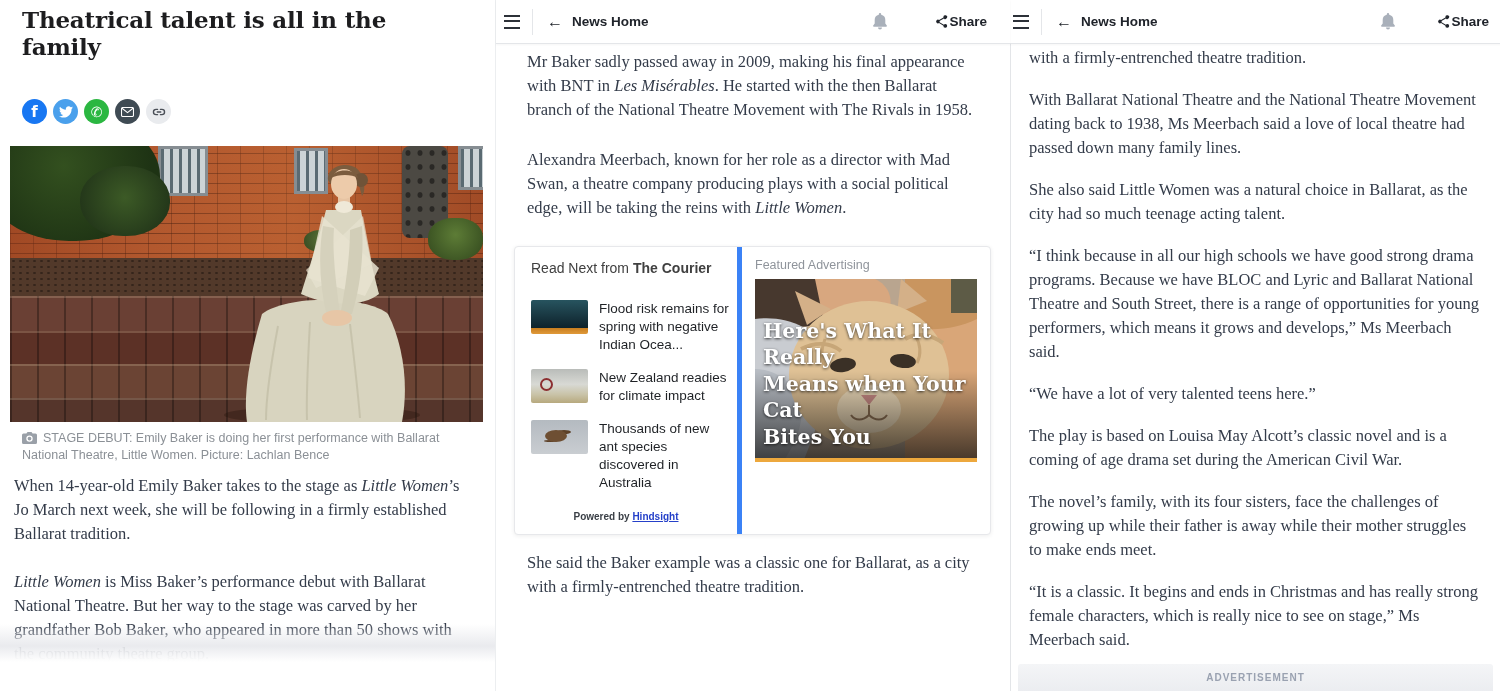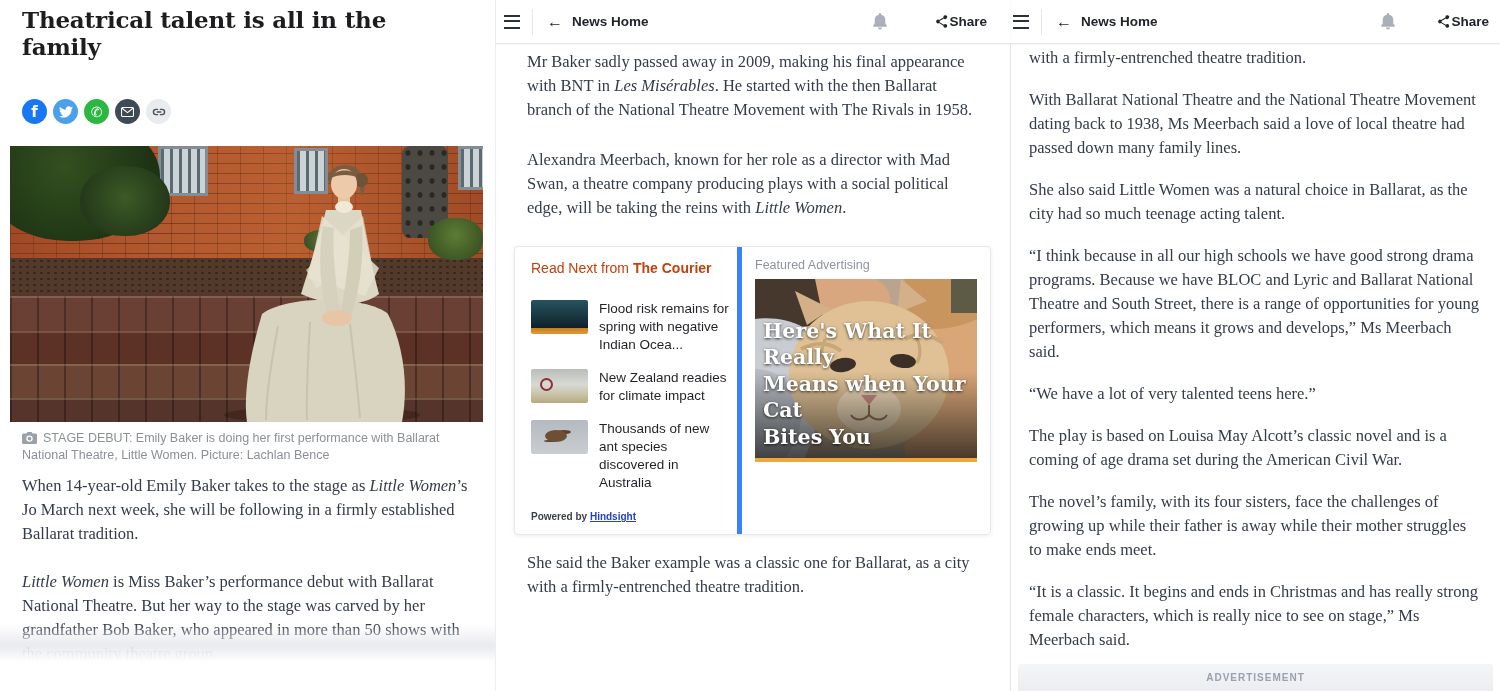--- a/index.html
+++ b/index.html
@@ -70,46 +70,46 @@
     background-image:repeating-linear-gradient(90deg,rgba(0,0,0,.3) 0 2px,rgba(0,0,0,0) 2px 27px);}
   .s1{top:0;height:35px;background-color:#6a4034;}
   .s2{top:35px;height:33px;background-color:#5c3126;}
   .s3{top:68px;height:34px;background-color:#6b4434;}
   .s4{top:102px;height:24px;background-color:#55352b;}
   .girl{position:absolute;left:0;top:0;}
 
   .caption{position:absolute;top:430px;left:22px;width:452px;font-size:12.5px;line-height:17px;color:#8b9096;}
   .cam{vertical-align:-2px;margin-right:6px;}
 
-  .leftbody{position:absolute;top:474px;left:22px;width:458px;}
+  .leftbody{position:absolute;top:474px;left:14px;width:458px;}
   .art{font-family:"Liberation Serif","DejaVu Serif",serif;font-size:16.5px;line-height:24px;color:#333b49;margin:0 0 24px 0;}
   .art i{font-style:italic;}
   .fade{position:absolute;left:0;right:0;top:624px;height:40px;z-index:2;
     background:linear-gradient(180deg,rgba(255,255,255,0) 0%,rgba(231,232,236,.9) 55%,#ffffff 95%);}
 
   
   .midcontent{position:absolute;top:50px;left:31px;width:452px;}
   .midcontent .art{margin-bottom:26px;}
 
   .widget{margin:6px 0 16px -13px;width:475px;border:1px solid #e7e8eb;border-radius:4px;
     box-shadow:0 1px 4px rgba(0,0,0,.07);display:flex;background:#fff;}
   .rn{width:230px;padding:13px 6px 10px 16px;display:flex;flex-direction:column;}
-  .rn-head{font-size:14px;color:#c2410c;}
+  .rn-head{font-size:14px;color:#404040;}
   .rn-head b{font-weight:700;}
   .rn-list{margin-top:24px;flex:1;}
   .rn-item{display:flex;gap:11px;margin-bottom:15px;cursor:pointer;align-items:flex-start;}
   .thumb{width:57px;height:34px;border-radius:2px;flex:0 0 auto;position:relative;overflow:hidden;}
   .th1{background:linear-gradient(180deg,#b9bcb9 0%,#d8d9d4 45%,#c9c3a8 75%,#b7a97e 100%);}
   .th1::after{content:"";position:absolute;left:9px;top:9px;width:9px;height:9px;border:2.5px solid #8c2f31;border-radius:50%;}
   .th2{background:linear-gradient(180deg,#27545f 0%,#16323c 55%,#0d222b 82%,#c77c1e 82%,#e09a3a 100%);}
   .th3{background:linear-gradient(180deg,#b4bac0,#c9cdd1);}
   .th3::after{content:"";position:absolute;left:14px;top:10px;width:22px;height:12px;border-radius:50%;
     background:#6e4f33;box-shadow:8px -4px 0 -4px #5d4128,-6px 5px 0 -5px #5d4128,14px 6px 0 -6px #5d4128;}
   .rn-title{font-size:13.5px;line-height:18px;color:#1f2226;}
-  .powered{text-align:left;font-size:10px;font-weight:700;color:#3a3f46;padding:4px 10px 2px 0;}
+  .powered{text-align:center;font-size:10px;font-weight:700;color:#3a3f46;padding:4px 10px 2px 0;}
   .powered a{color:#2540c9;text-decoration:underline;cursor:pointer;}
 
   .adcol{flex:1;border-left:5px solid #3b82f6;padding:11px 13px 13px 13px;}
   .ad-label{font-size:12.5px;color:#8f949b;margin-bottom:7px;}
   .adbox{position:relative;width:222px;height:183px;cursor:pointer;overflow:hidden;}
   .ad-head{position:absolute;left:8px;bottom:12px;font-family:"DejaVu Serif",serif;font-weight:700;
     font-size:20.5px;line-height:26.5px;color:#fff;text-shadow:0 1px 3px rgba(0,0,0,.75);}
   .ad-bar{position:absolute;left:0;right:0;bottom:0;height:4px;background:#eda83d;}
 
   

